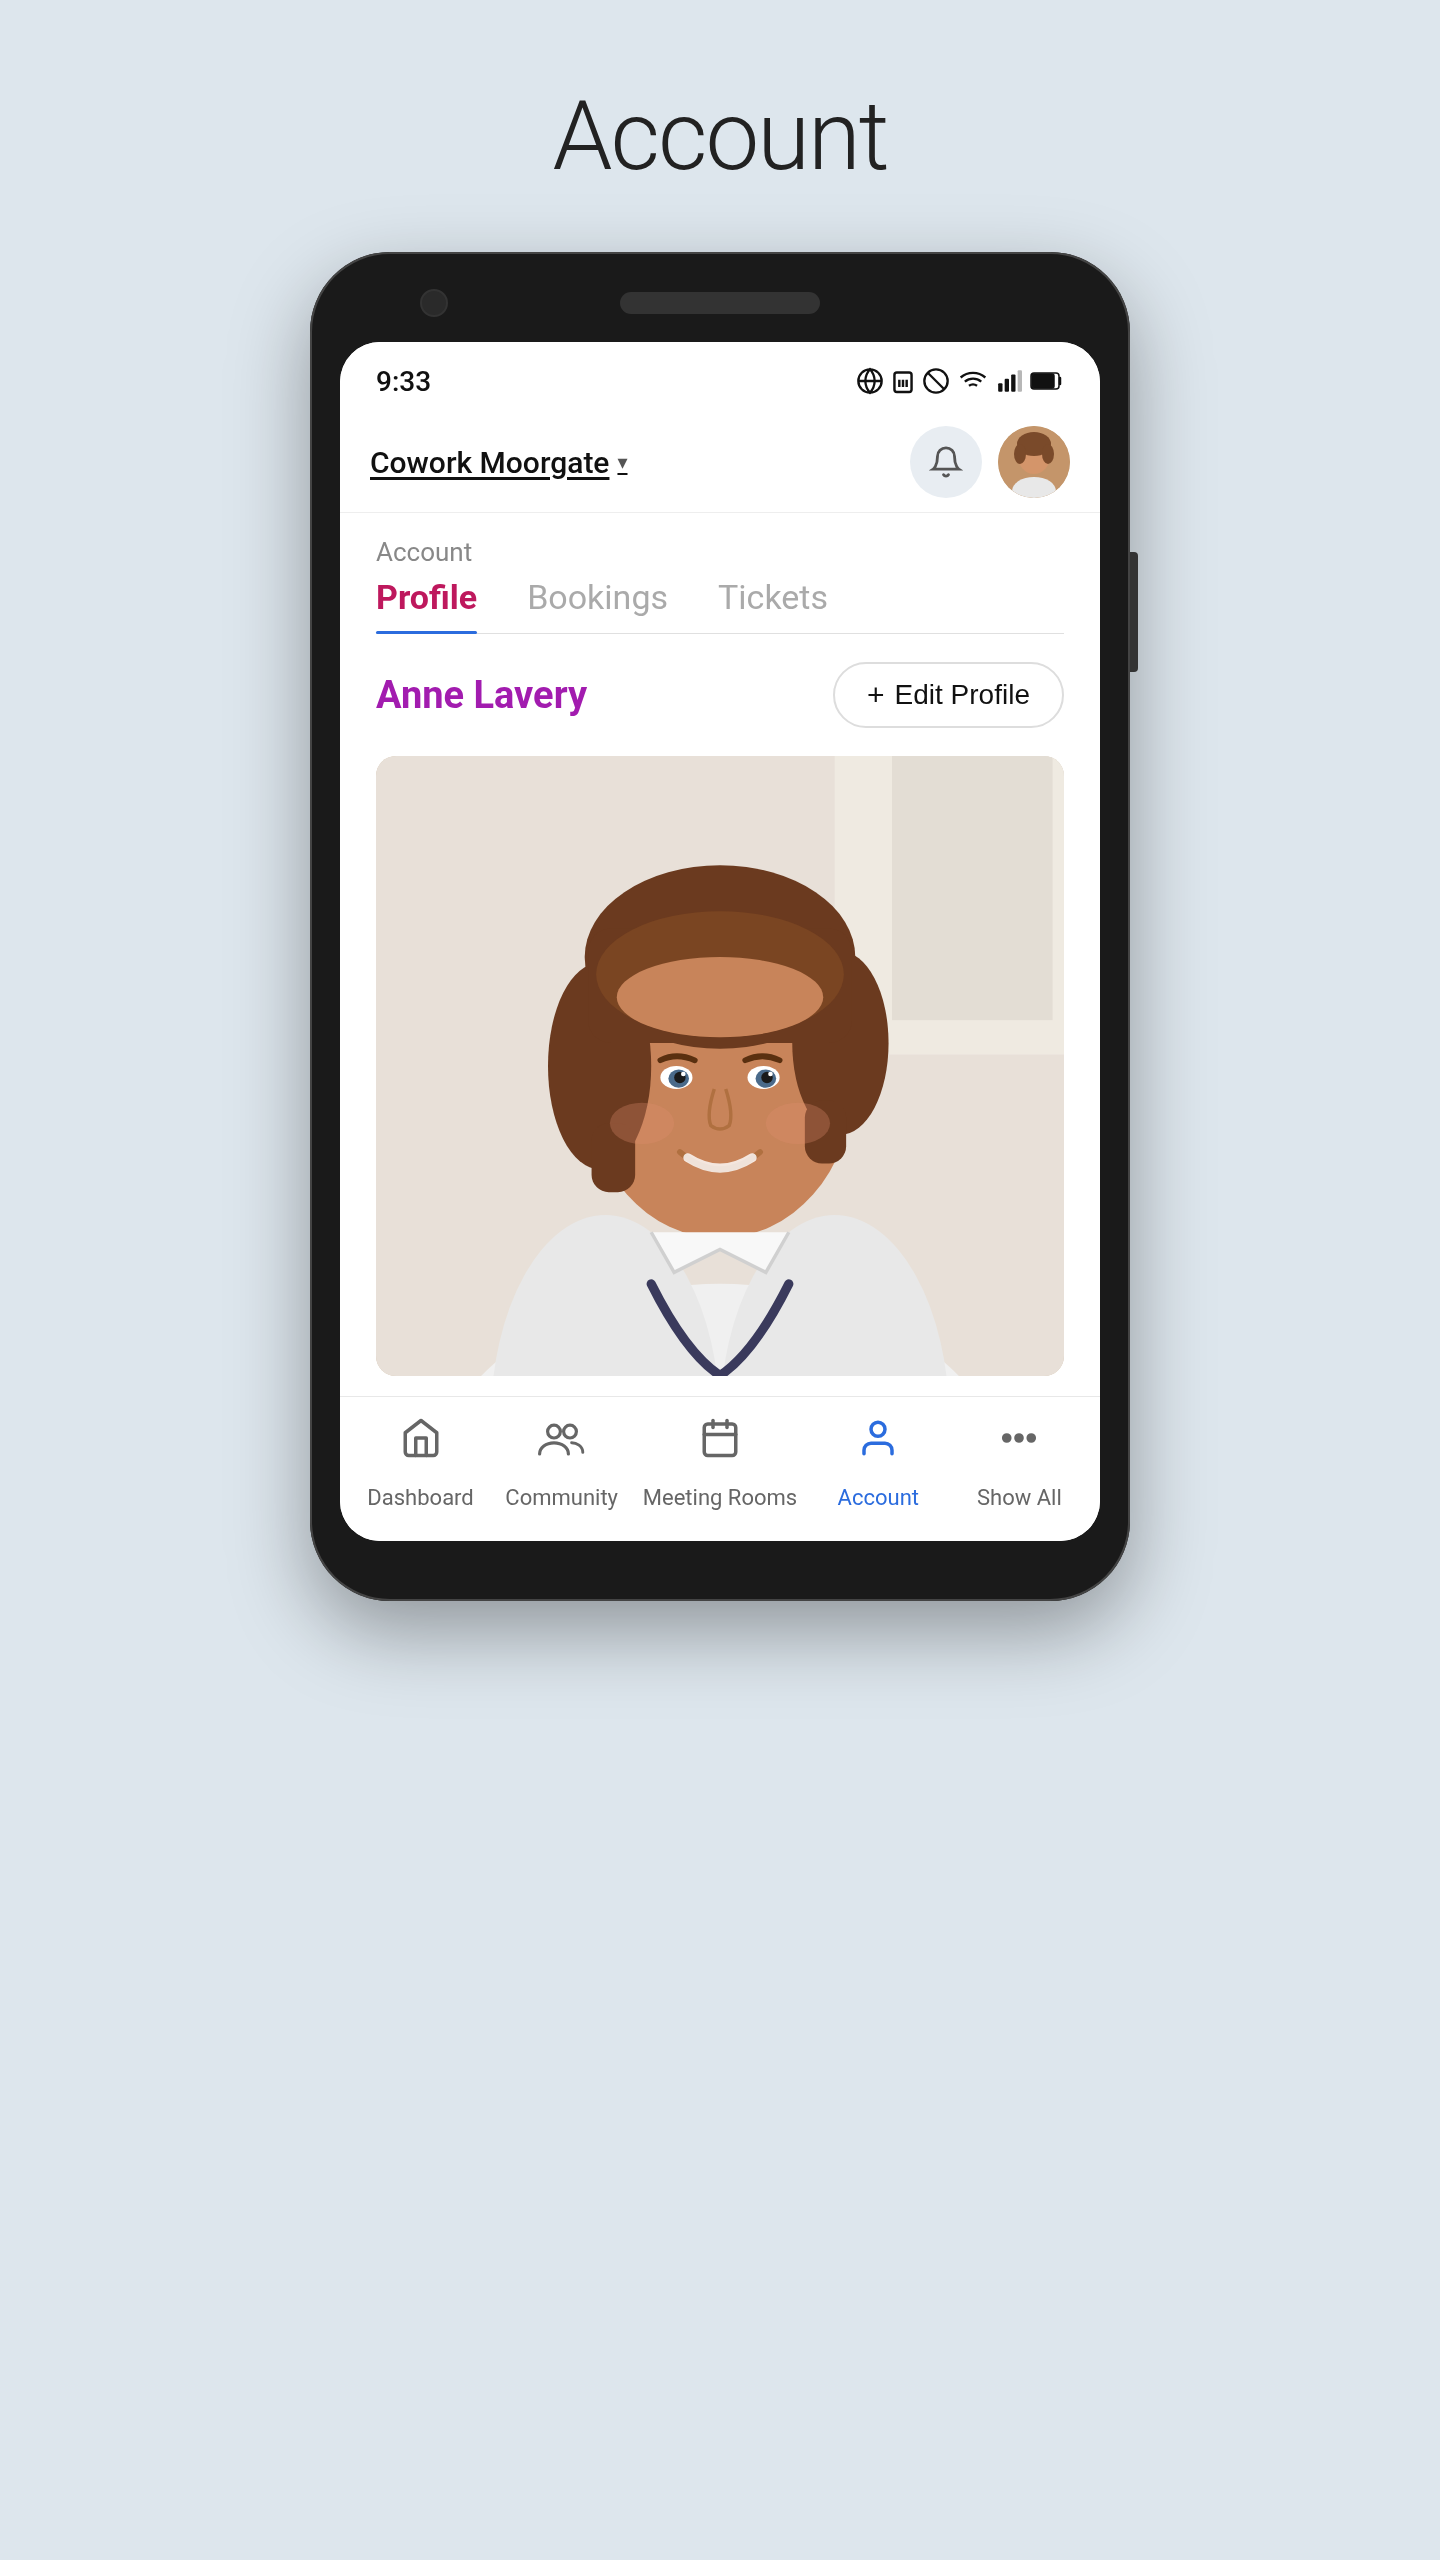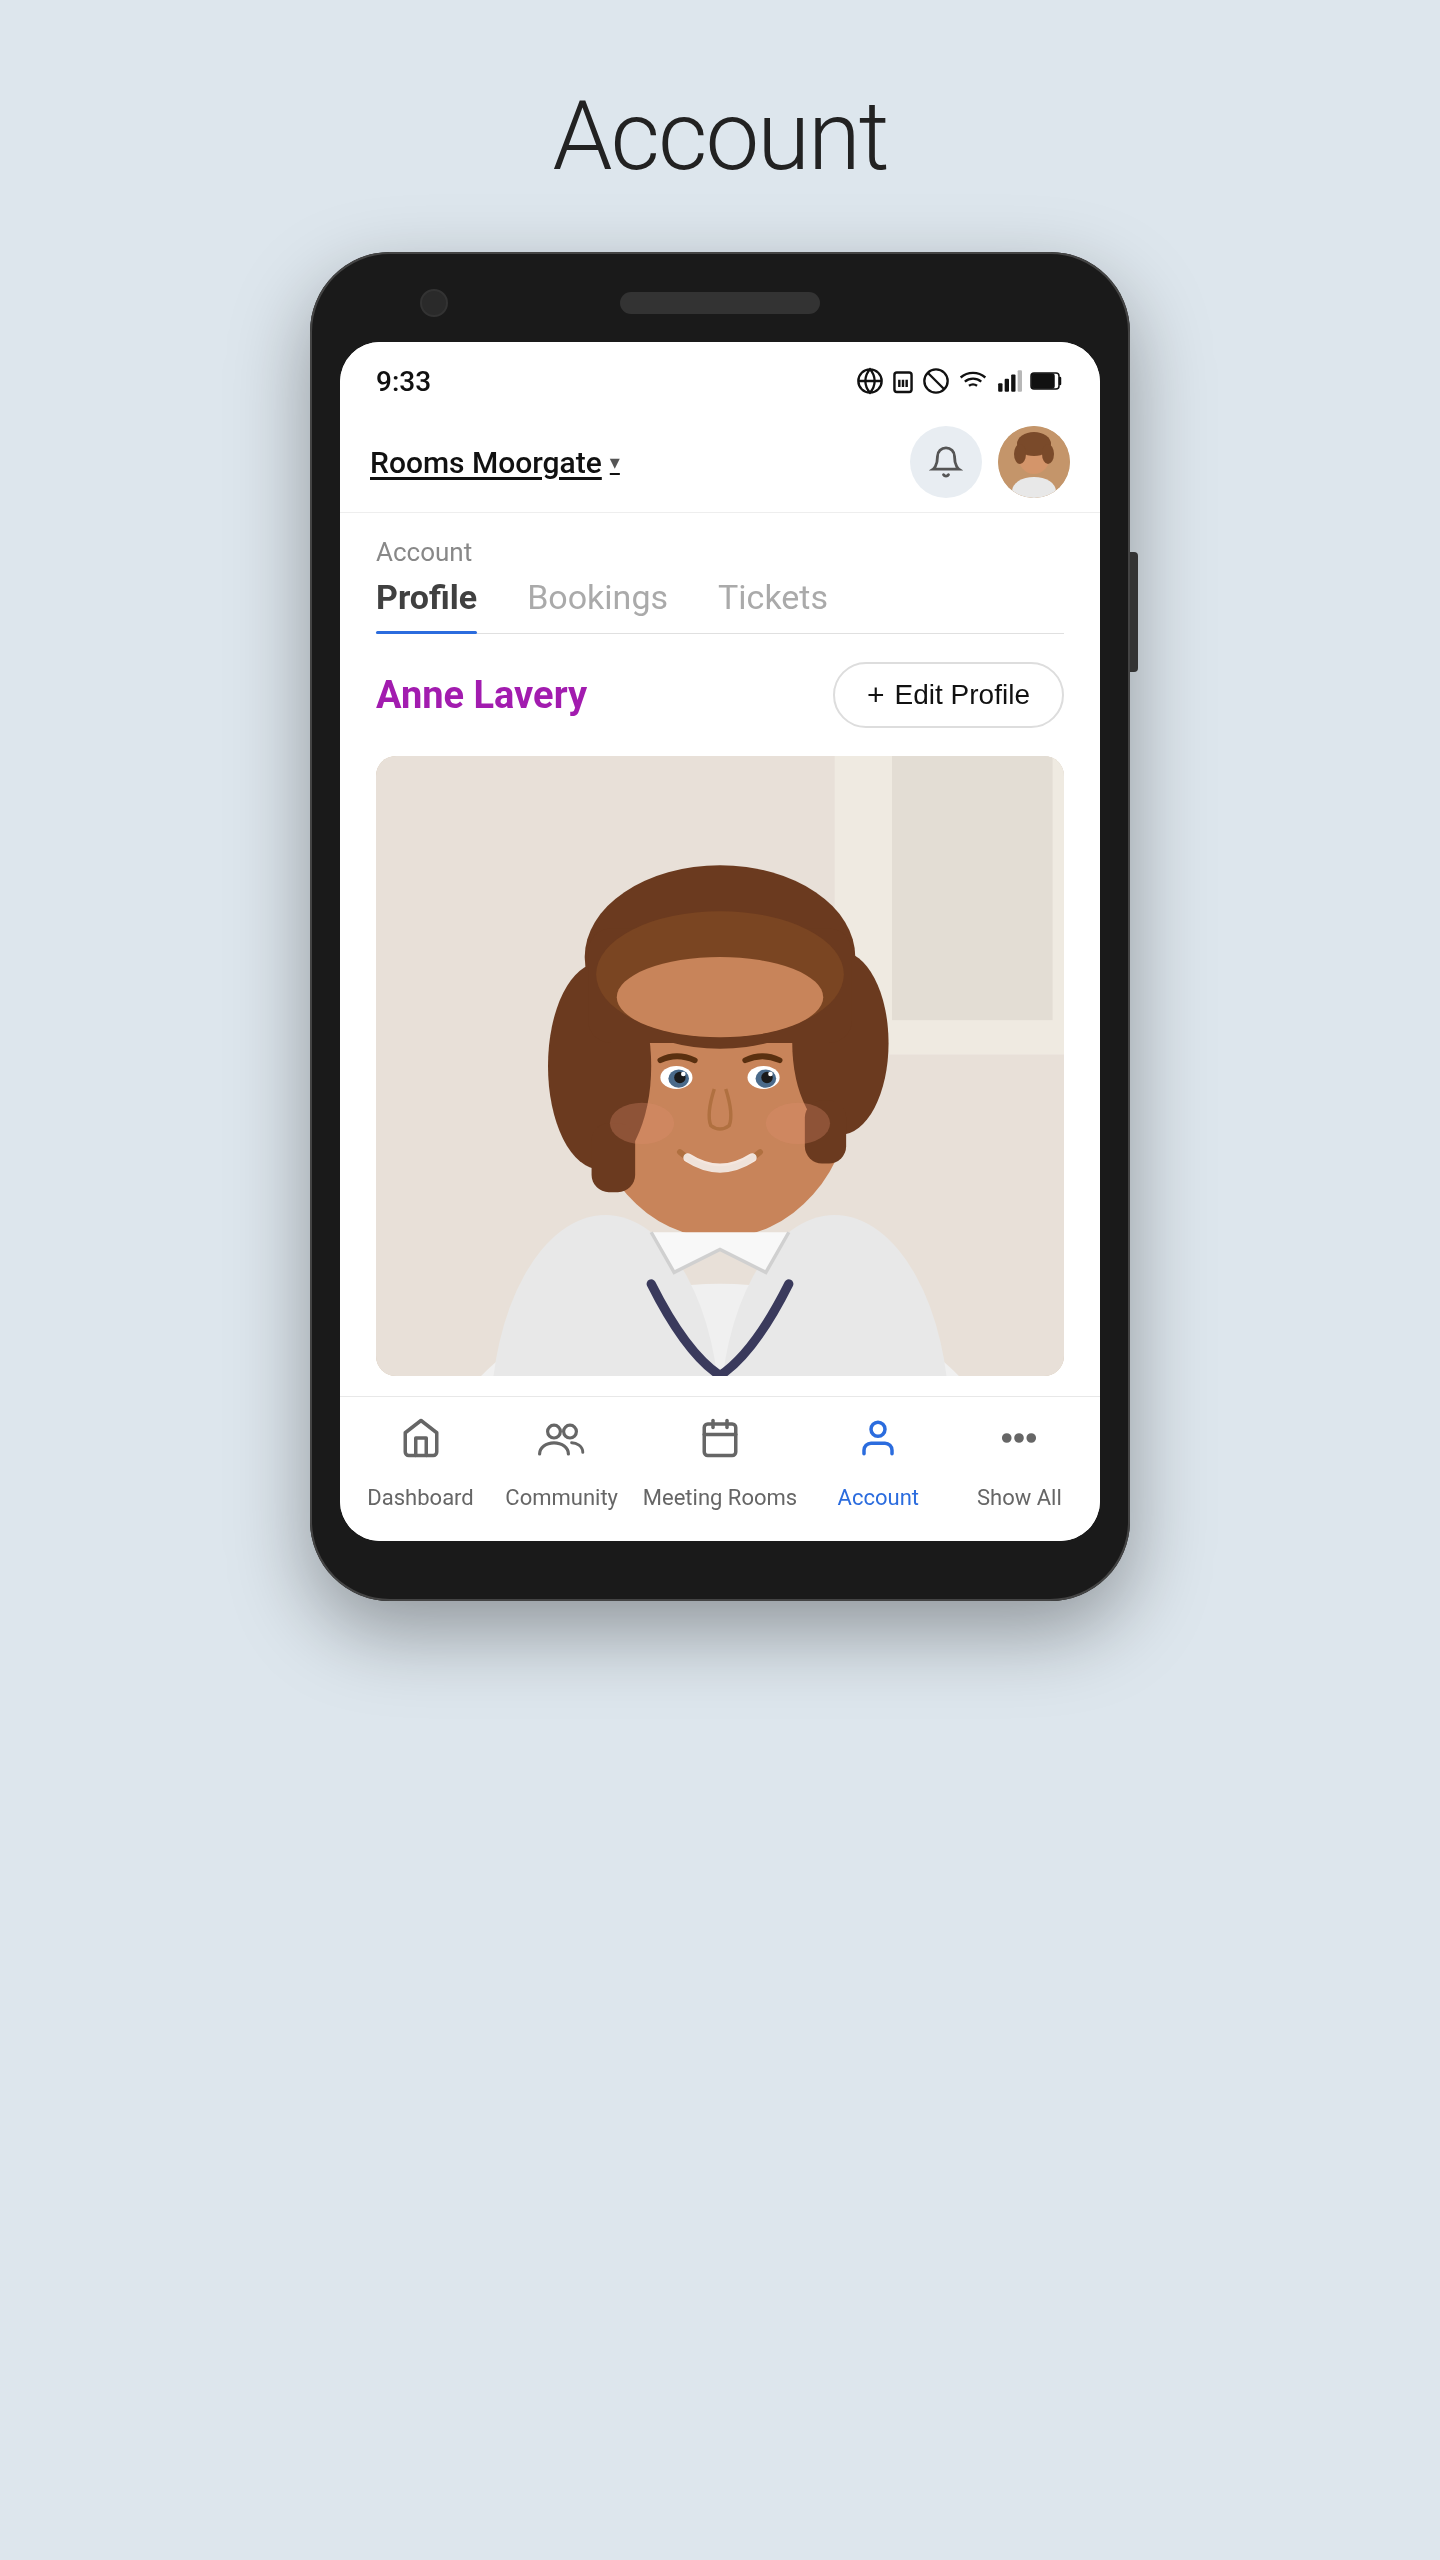--- a/index.html
+++ b/index.html
@@ -169,21 +169,21 @@
     .tab-item {
       font-size: 34px;
       font-weight: 400;
       color: #aaa;
       padding-bottom: 16px;
       cursor: pointer;
       position: relative;
     }
 
     .tab-item.active {
-      color: #404040;
+      color: #be185d;
       font-weight: 700;
     }
 
     .tab-item.active::after {
       content: '';
       position: absolute;
       bottom: -1px;
       left: 0;
       right: 0;
       height: 3px;
@@ -331,21 +331,21 @@
         <svg width="34" height="22" viewBox="0 0 34 22" fill="none" stroke="#111" stroke-width="1.5">
           <rect x="1" y="3" width="28" height="16" rx="3"></rect>
             <rect x="2" y="4" width="22" height="14" rx="2" fill="#111"></rect>
             <path d="M30 8v6" stroke-width="2.5" stroke-linecap="round"></path>
         </svg>
       </div>
     </div>
 
     <div class="top-nav">
       <div class="workspace-name">
-        <span>Rooms Moorgate</span>
+        <span>Cowork Moorgate</span>
         <span class="chevron-down">▾</span>
       </div>
       <div class="nav-right-icons">
         <div class="bell-btn">
           <svg width="34" height="34" viewBox="0 0 24 24" fill="none" stroke="#555" stroke-width="2" stroke-linecap="round">
             <path d="M18 8A6 6 0 0 0 6 8c0 7-3 9-3 9h18s-3-2-3-9"></path>
               <path d="M13.73 21a2 2 0 0 1-3.46 0"></path>
           </svg>
         </div>
         <div class="avatar-circle">

